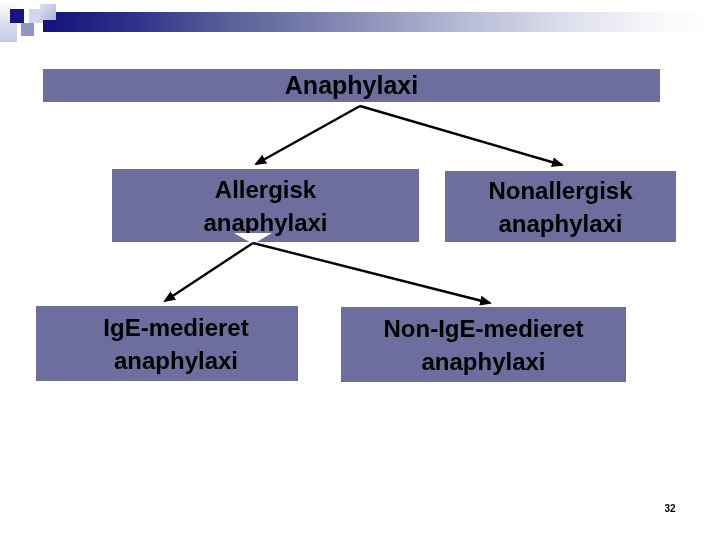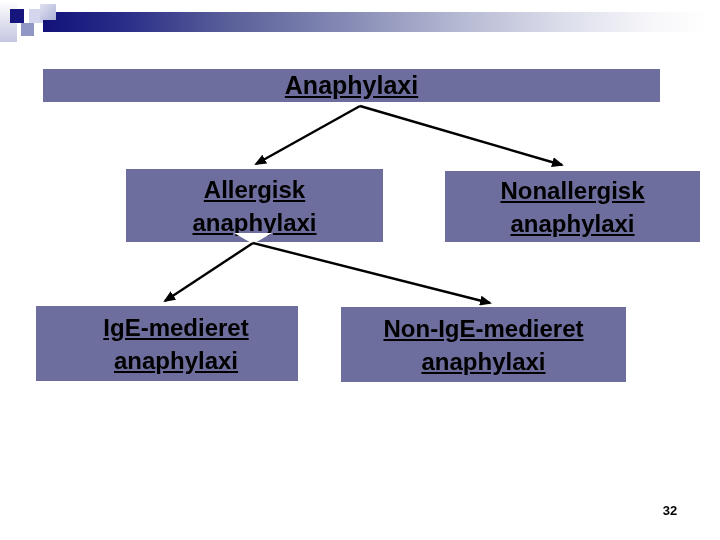--- a/index.html
+++ b/index.html
@@ -34,42 +34,41 @@
   .node {
     position: absolute;
     background: #6e6e9e;
     color: #000000;
     font-weight: 700;
     display: flex;
     align-items: center;
     justify-content: center;
     text-align: center;
     white-space: pre-line;
-    text-decoration: underline;
   }
   #node-root         { left: 43px;  top: 69px;  width: 617px; height: 33px; font-size: 25px; }
-  #node-allergisk    { left: 126px; top: 169px; width: 257px; height: 73px; font-size: 24px; line-height: 33px; }
-  #node-nonallergisk { left: 445px; top: 171px; width: 255px; height: 71px; font-size: 24px; line-height: 33px; }
+  #node-allergisk    { left: 112px; top: 169px; width: 307px; height: 73px; font-size: 24px; line-height: 33px; }
+  #node-nonallergisk { left: 445px; top: 171px; width: 231px; height: 71px; font-size: 24px; line-height: 33px; }
   #node-ige          { left: 36px;  top: 306px; width: 244px; height: 75px; font-size: 24px; line-height: 33px; padding-left: 18px; }
   #node-non-ige      { left: 341px; top: 307px; width: 285px; height: 75px; font-size: 24px; line-height: 33px; }
 
   
   #connectors {
     position: absolute; left: 0; top: 0;
     width: 720px; height: 540px;
     z-index: 5;
     pointer-events: none;
   }
 
   
   #page-number {
     position: absolute;
     left: 654px; top: 503px; width: 32px;
     text-align: center;
-    font-size: 13px;
+    font-size: 10px;
     font-weight: 700;
     color: #000000;
   }
 </style>
 </head>
 <body>
 
 <div id="slide">
 
   <div class="decor" id="left-strip"></div>

